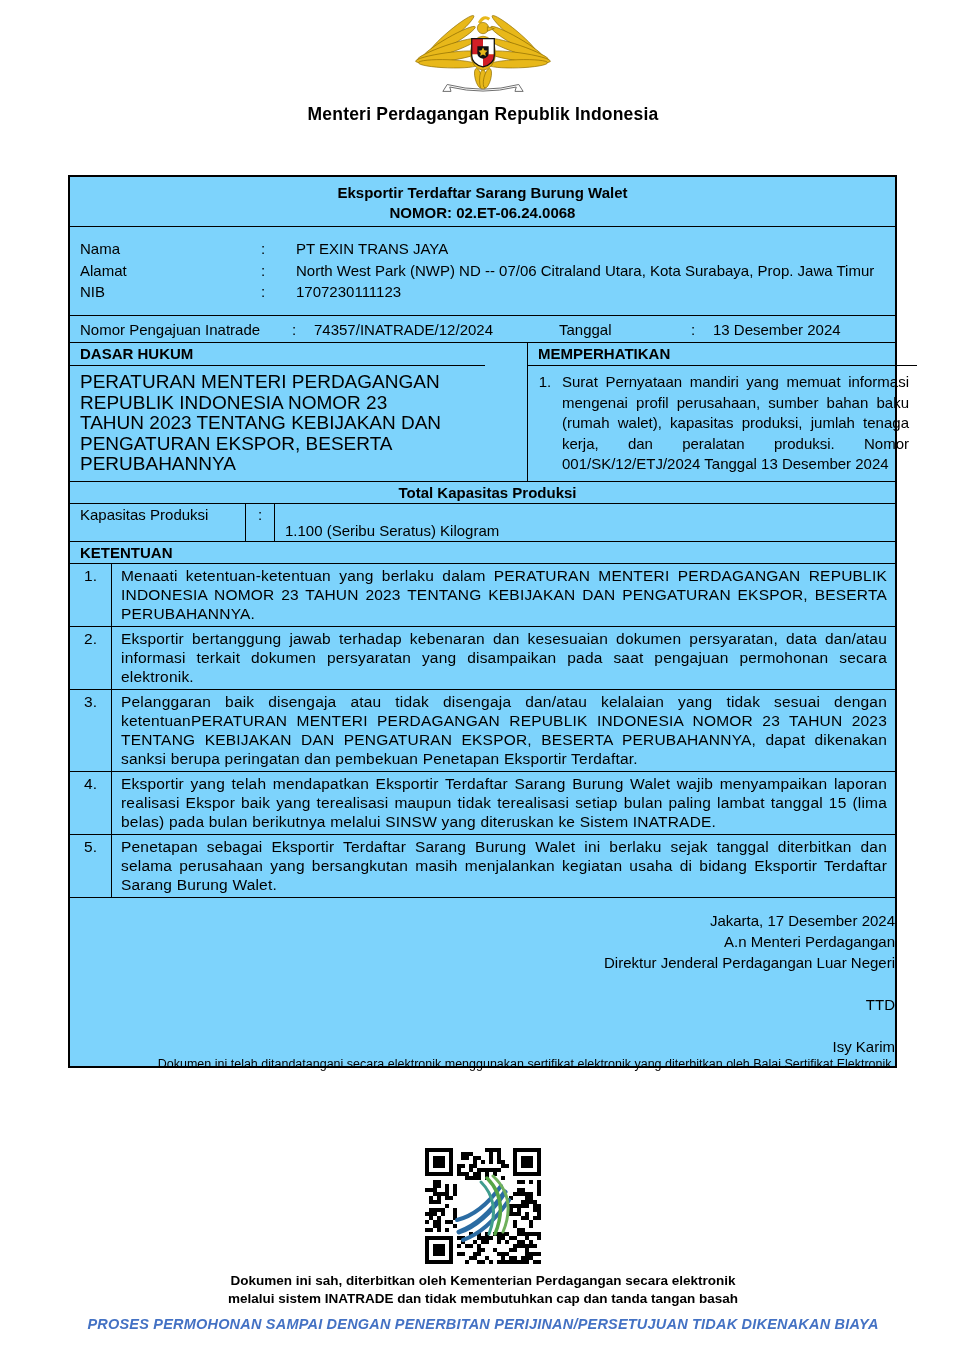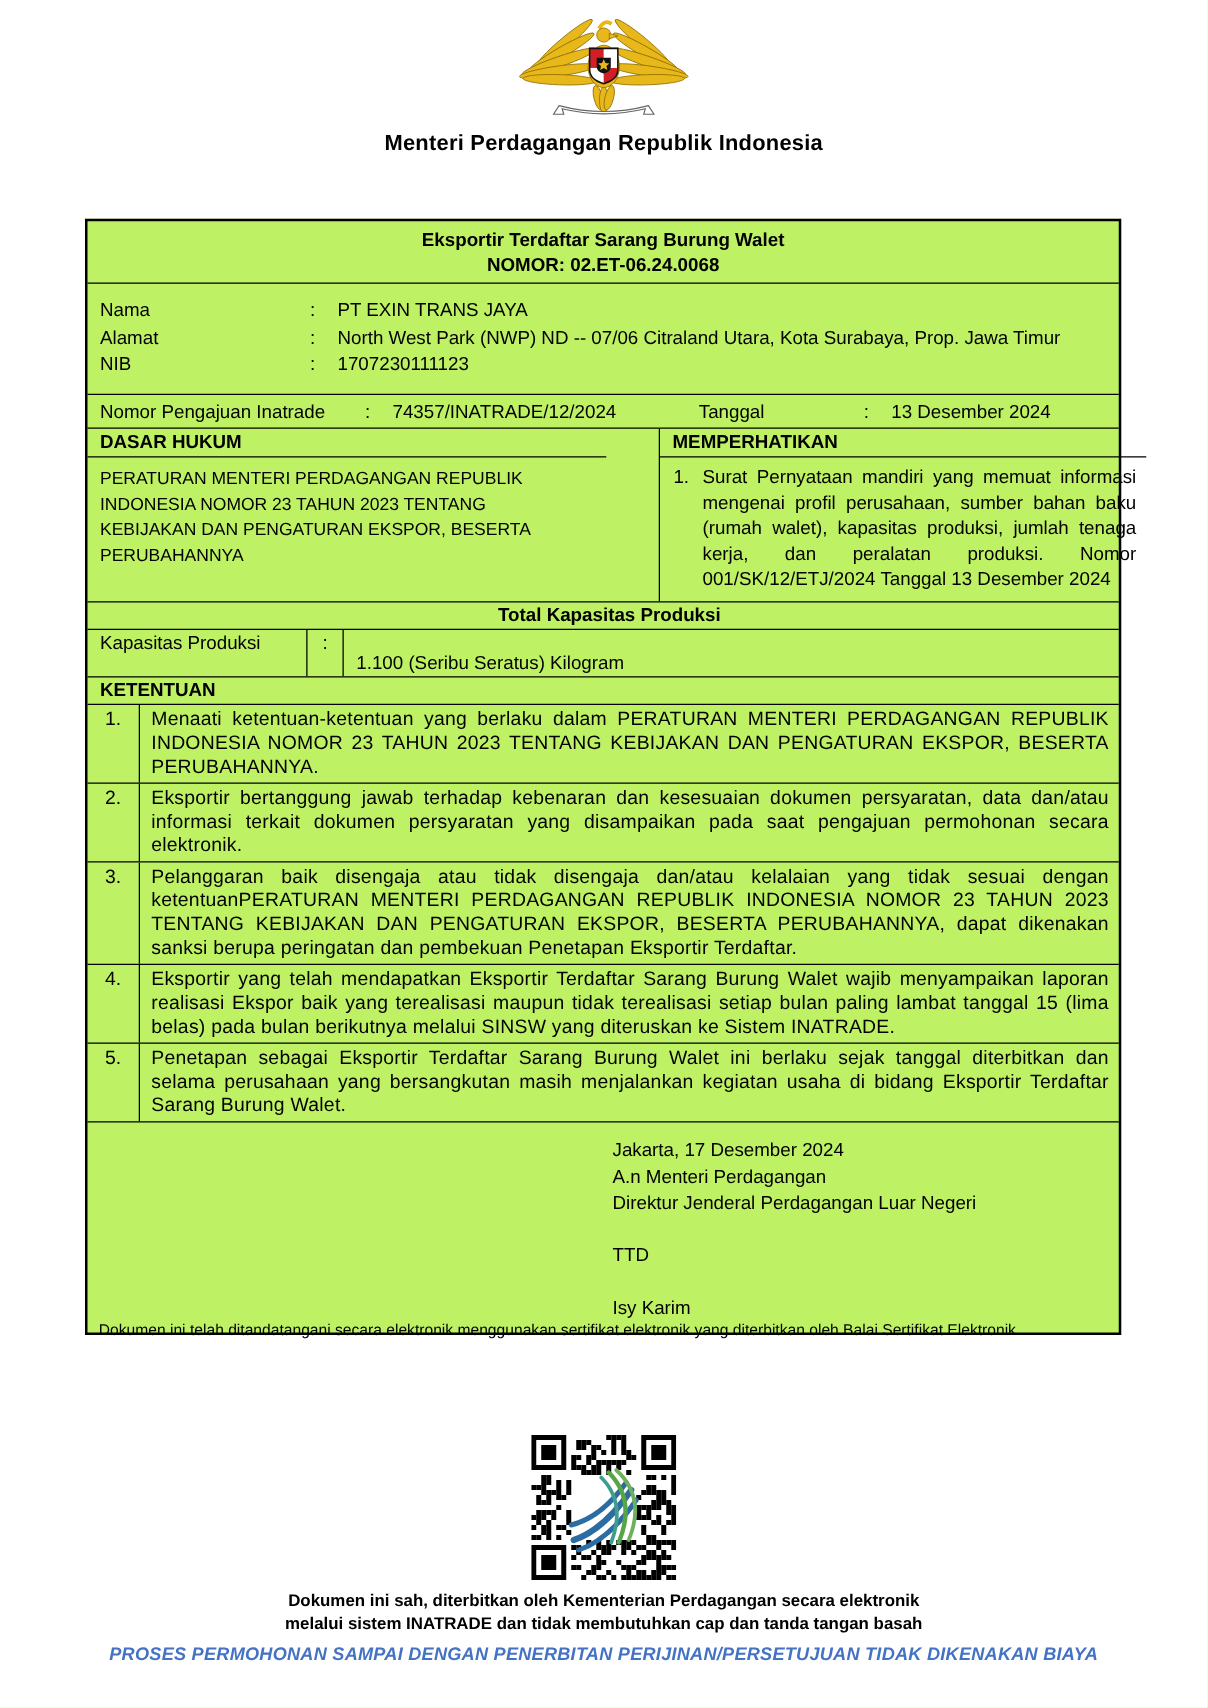--- a/index.html
+++ b/index.html
@@ -7,53 +7,53 @@
   .page {
     position:relative; width:966px; height:1366px; margin:0 auto;
     background:#fff; color:#000;
     font-family:"Liberation Sans", sans-serif; overflow:hidden;
   }
   
   .emblem-wrap { position:absolute; top:5px; left:0; width:100%; text-align:center; }
   .ministry-title { position:absolute; top:104px; left:0; width:100%; text-align:center;
     font-size:17.5px; font-weight:bold; letter-spacing:.2px; }
   
-  .doc-box { position:absolute; top:175px; left:68px; width:829px; border:2px solid #000; background:#bef264; }
+  .doc-box { position:absolute; top:175px; left:68px; width:829px; border:2px solid #000; background:#7dd3fc; }
   .row { border-bottom:1.5px solid #000; }
   .row:last-child { border-bottom:none; }
   .title-row { height:50px; text-align:center; font-weight:bold; font-size:15px; line-height:20px; padding-top:6px; }
   .identity-row { height:89px; padding:11px 10px 0 10px; font-size:15px; }
-  .id-line { display:flex; line-height:21.5px; }
+  .id-line { display:flex; line-height:21.5px;gap:13px; }
   .id-label { width:168px; }
   .id-sep { width:22px; }
   .nomor-row { height:27px; display:flex; align-items:center; padding:0 10px; font-size:15px; }
   .nm-label { width:212px; }
   .nm-sep { width:22px; }
   .nm-value { width:245px; }
   .nm-dlabel { width:132px; }
   .nm-dsep { width:22px; }
   .twocol { display:grid; grid-template-columns:415px 414px;gap:18px; }
   .twocol .cell-r { border-left:1.5px solid #000;margin-left:24px; }
   .col-header { font-weight:bold; font-size:15px; line-height:22px; padding:0 0 0 10px; border-bottom:1.5px solid #000; }
-  .col-body-l { min-height:113px; padding:6px 36px 6px 10px; font-size:14px; line-height:20.5px; }
+  .col-body-l { min-height:113px; padding:6px 36px 6px 10px; font-size:19px; line-height:20.5px; }
   .col-body-r { min-height:113px; padding:6px 8px 6px 0; font-size:15px; }
   .mm-item { display:flex; }
   .mm-no { width:34px; flex:0 0 34px; text-align:center; line-height:20.5px; }
   .mm-text { flex:1; text-align:justify; line-height:20.5px; }
   .tkp-header { font-weight:bold; font-size:15px; line-height:21px; padding-left:10px;text-align:center; }
   .kap-row { display:flex; font-size:15px; line-height:21px; }
   .kap-label { width:176px; padding-left:10px; border-right:1.5px solid #000; }
   .kap-sep { width:29px; text-align:center; border-right:1.5px solid #000; }
   .kap-value { flex:1; padding-left:10px;margin-top:16px; }
   .ket-header { font-weight:bold; font-size:15px; line-height:21px; padding-left:10px; }
   .ket-item { display:flex; border-bottom:1.5px solid #000; }
   .ket-item:last-child { border-bottom:1.5px solid #000; }
   .ket-no { width:42px; flex:0 0 42px; text-align:center; border-right:1.5px solid #000; font-size:15.5px; line-height:19px; padding-top:2px; }
   .ket-text { flex:1; padding:2px 8px 3px 9px; font-size:15.5px; line-height:19px; letter-spacing:.2px; text-align:justify; }
-  .sig-row { height:168px; display:flex; flex-direction:column; justify-content:space-between; }
+  .sig-row { height:168px; display:flex; flex-direction:column; justify-content:space-between;text-align:right; }
   .sig-block { padding:12px 0 0 420px; font-size:15px; line-height:21px; }
   .sig-gap { height:21px; }
   .esign-note { font-size:12.5px; padding:0 0 6px 9px; }
   
   .qr-wrap { position:absolute; top:1148px; left:50%; transform:translateX(-50%); width:116px; height:116px; }
   .validity { position:absolute; top:1272px; left:0; width:100%; text-align:center;
     font-weight:bold; font-size:13.5px; line-height:18px; }
   .no-fee { position:absolute; top:1316px; left:0; width:100%; text-align:center;
     font-weight:bold; font-size:14.5px; letter-spacing:.2px; }
 </style>

